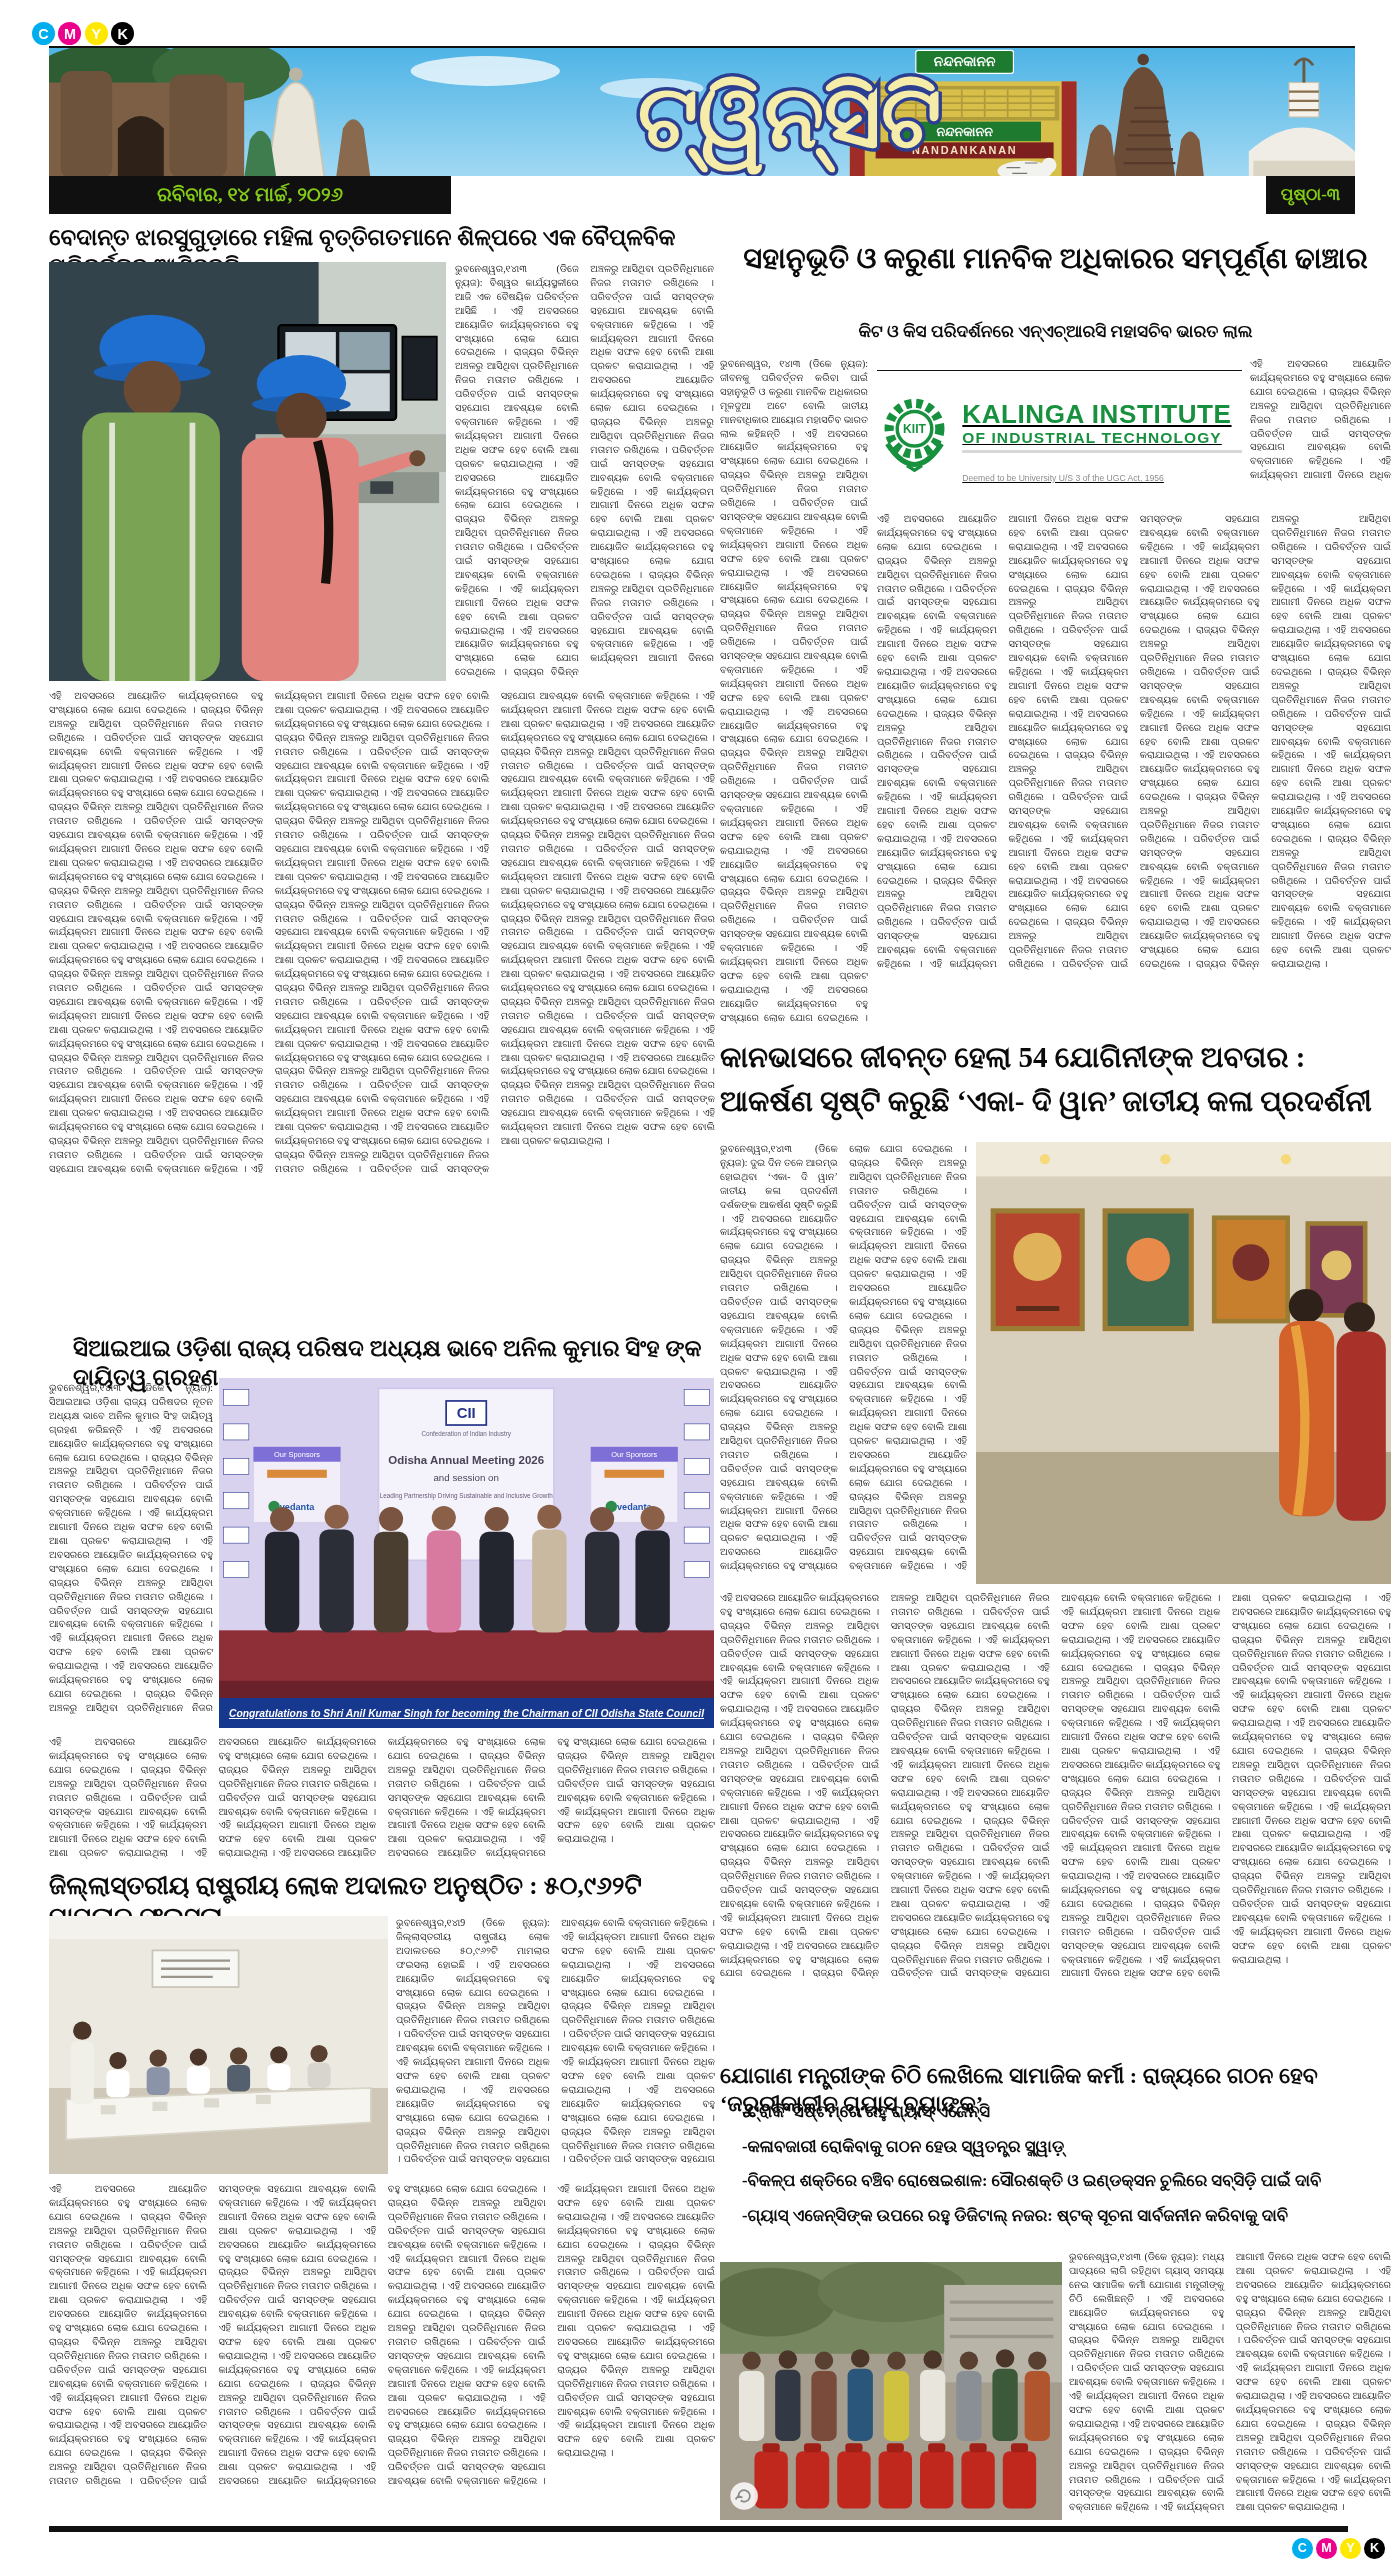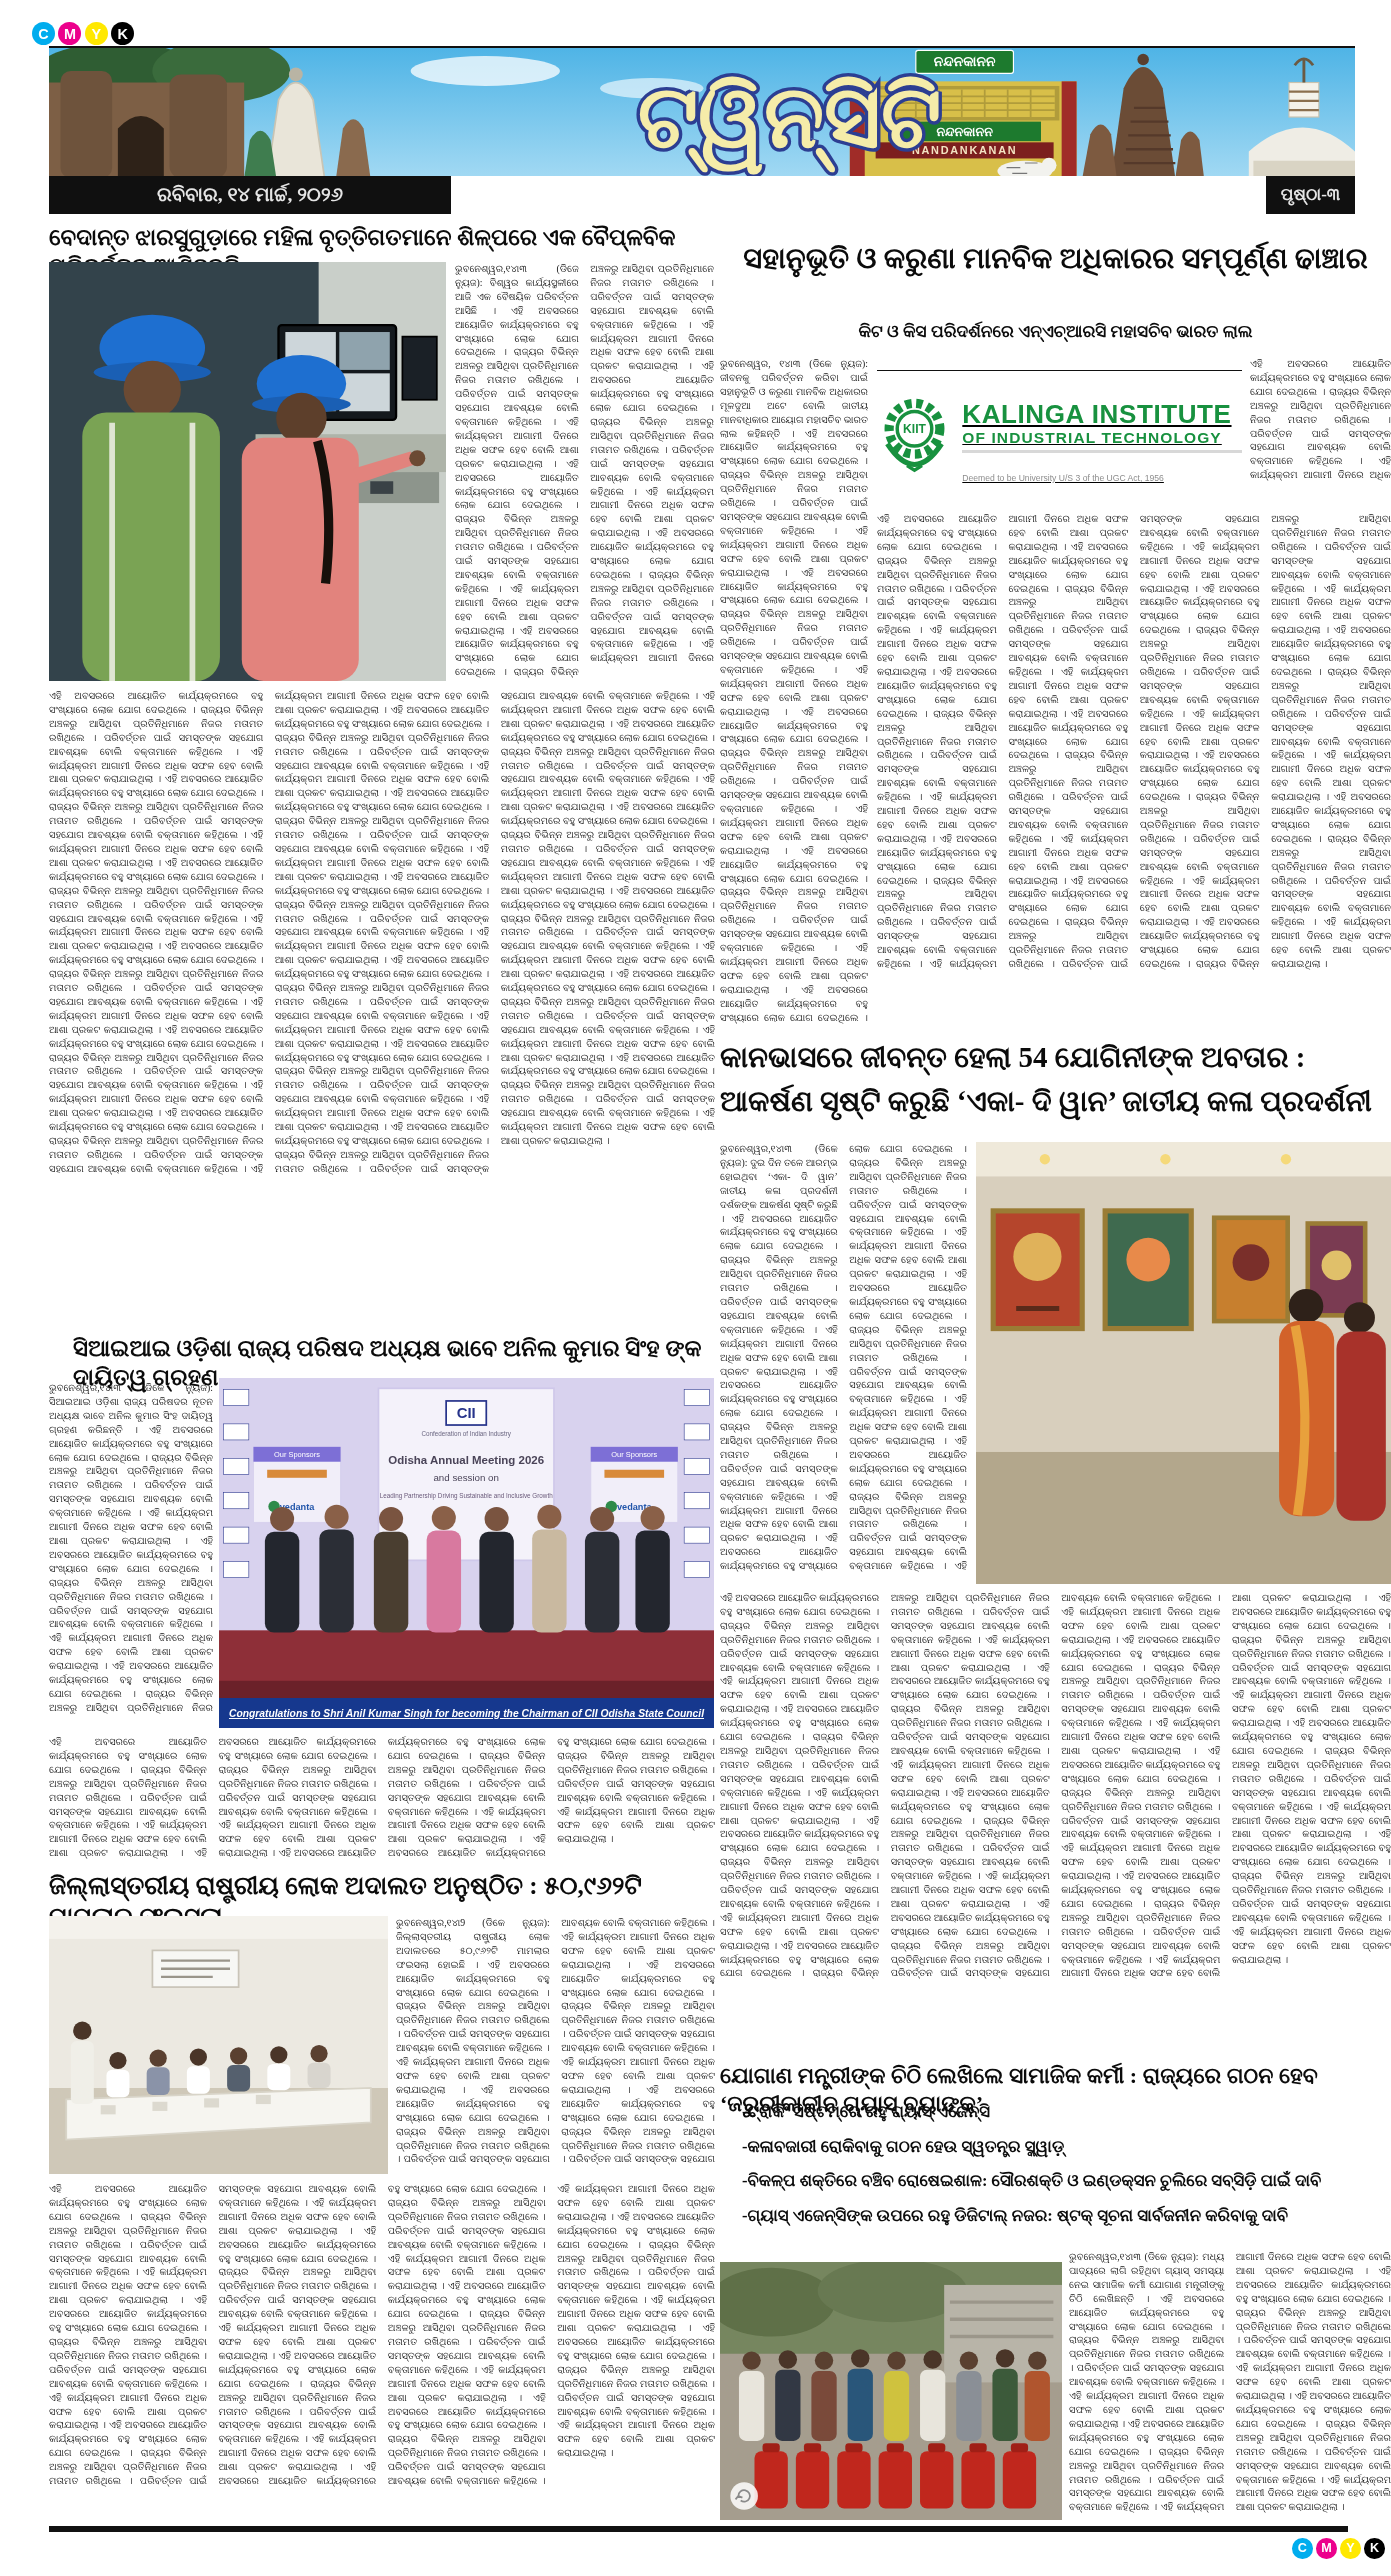--- a/index.html
+++ b/index.html
@@ -5,21 +5,21 @@
   html,body{margin:0;padding:0;background:#9a9a9a;}
   .page{position:relative;width:1391px;height:2576px;background:#ffffff;
         font-family:"Liberation Serif",serif;overflow:hidden;}
   .abs{position:absolute;}
   .hl{font-weight:700;color:#0b0b0b;line-height:1.25;}
   .cols{column-gap:11.5px;text-align:justify;overflow:hidden;font-size:9.8px;
         line-height:1.42;color:#161616;word-break:break-word;}
   .c2{column-count:2}.c3{column-count:3}.c4{column-count:4}
   .pm{width:23px;height:23px;border-radius:50%;display:inline-flex;align-items:center;
       justify-content:center;font:700 14.4px "Liberation Sans",sans-serif;color:#fff;margin-right:3.4px;}
-  .blackbar{background:#101010;color:#e5e5e5;display:flex;align-items:center;justify-content:center;
+  .blackbar{background:#101010;color:#84cc16;display:flex;align-items:center;justify-content:center;
             font-weight:700;}
   .bullet{font-weight:700;font-size:16.6px;color:#0b0b0b;margin:0 0 13.8px 0;line-height:1.25;}
   .kiitbox{border-top:1.7px solid #111;background:#fff;display:flex;gap:10.3px;align-items:center;padding-top:5.7px;text-decoration:underline;}
   .kiit-name1{font:700 26px "Liberation Sans",sans-serif;color:#18913f;letter-spacing:0.6px;line-height:1.05;}
   .kiit-name2{font:700 15.5px "Liberation Sans",sans-serif;color:#18913f;letter-spacing:1.1px;line-height:1.1;}
   .kiit-rule{height:2.9px;background:#d8d8d8;margin:4.6px 0 3.4px 0;}
   .kiit-tag{font:400 8.6px "Liberation Sans",sans-serif;color:#8c8c8c;margin-top:20px;}
   .capstrip{position:absolute;left:0;bottom:0;width:100%;height:30px;background:#16388e;color:#fff;
             display:flex;align-items:center;justify-content:center;
             font:italic 700 10.3px "Liberation Sans",sans-serif;text-decoration:underline;}

